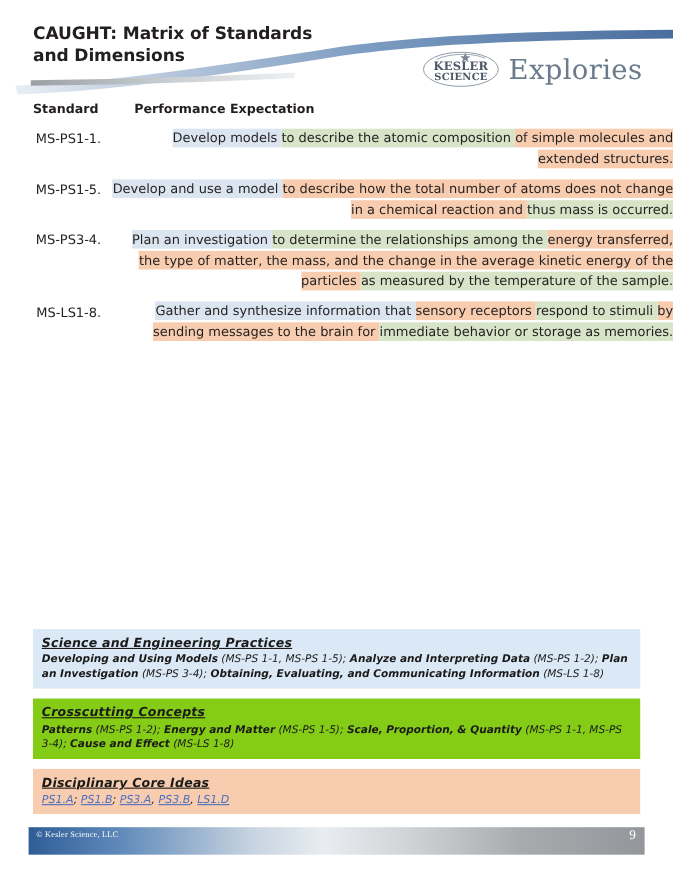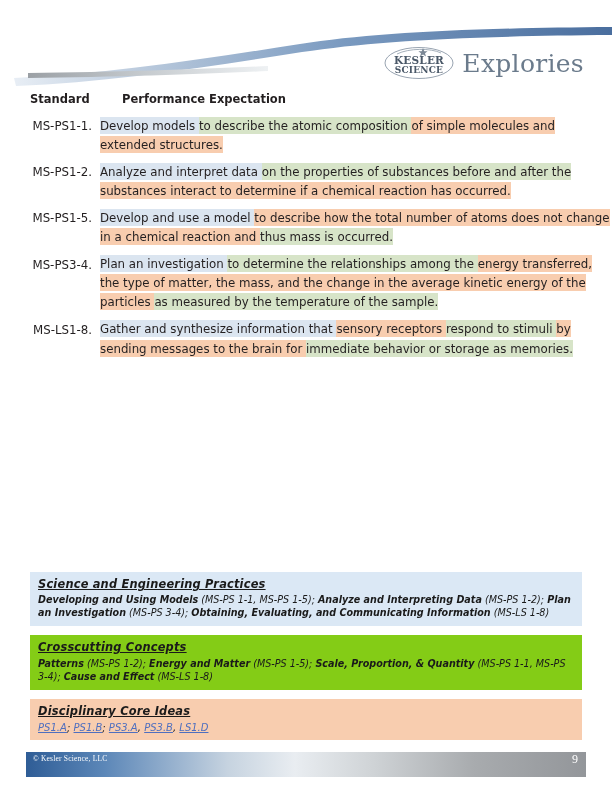--- a/index.html
+++ b/index.html
@@ -50,21 +50,21 @@
     font-size:11.8px;line-height:1.55;
     color:#231f20;
     padding-top:1px;
   }
   .row-text{
     flex:1 1 auto;
     width:462px;
     font-size:11.8px;
     line-height:1.62;
     color:#231f20;
-    text-align:left;
+    text-align:right;
   }
   .row-text span{
     padding:1.5px 0;
     box-decoration-break:clone;
     -webkit-box-decoration-break:clone;
   }
   .hl-blue{background:#dbe5f0;}
   .hl-green{background:#d7e4c8;}
   .hl-orange{background:#f8cdaf;}
 
@@ -129,20 +129,22 @@
         <stop offset="45%" stop-color="#c3c8cc"></stop>
         <stop offset="100%" stop-color="#eef1f3"></stop>
       </linearGradient>
     </defs>
 
     <path d="M 14 78 C 110 74 210 58 300 44 C 372 33 470 28 612 27 L 612 35 C 470 36 374 41 302 52 C 212 66 112 82 16 86 Z" fill="url(#gblue)"></path>
 
     <path d="M 28 73 C 120 72 205 69 268 66 L 268 71 C 205 74 120 77 28 78 Z" fill="url(#ggrey)"></path>
   </svg>
 
+  <div class="page-title">CAUGHT: Matrix of Standards
+and Dimensions</div>
 
   <div class="brand">
     <svg class="brand-mark" width="72" height="34" viewBox="0 0 72 34">
       <ellipse cx="36" cy="17" rx="34" ry="15.5" fill="none" stroke="#8d9aa8" stroke-width="0.9"></ellipse>
       <path d="M 14 8 C 26 2 48 2 58 7" fill="none" stroke="#8d9aa8" stroke-width="0.8"></path>
       <polygon points="40,2 41.3,5.2 44.6,5.2 42,7.3 43,10.5 40,8.6 37,10.5 38,7.3 35.4,5.2 38.7,5.2" fill="#7b8896"></polygon>
       <text x="36" y="18" text-anchor="middle" font-family="DejaVu Serif, serif" font-size="10.5" font-weight="bold" fill="#4a5868" letter-spacing="0.2">KESLER</text>
       <text x="36" y="27" text-anchor="middle" font-family="DejaVu Serif, serif" font-size="9" font-weight="bold" fill="#4a5868" letter-spacing="0.2">SCIENCE</text>
     </svg>
     <span class="brand-word">Explories</span>
@@ -151,24 +153,20 @@
 
 <div class="col-heads">
   <div class="col-std">Standard</div>
   <div class="col-pe">Performance Expectation</div>
 </div>
 
 <div class="matrix" id="matrix">
     <div class="row">
       <div class="row-code">MS-PS1-1.</div>
       <div class="row-text"><span class="hl-blue">Develop models </span><span class="hl-green">to describe the atomic composition </span><span class="hl-orange">of simple molecules and extended structures.</span></div>
-    </div>
-    <div class="row">
-      <div class="row-code">MS-PS1-2.</div>
-      <div class="row-text"><span class="hl-blue">Analyze and interpret data </span><span class="hl-green">on the properties of substances before and after the </span><span class="hl-orange">substances interact to determine if a chemical reaction has occurred.</span></div>
     </div>
     <div class="row">
       <div class="row-code">MS-PS1-5.</div>
       <div class="row-text"><span class="hl-blue">Develop and use a model </span><span class="hl-orange">to describe how the total number of atoms does not change in a chemical reaction and </span><span class="hl-green">thus mass is occurred.</span></div>
     </div>
     <div class="row">
       <div class="row-code">MS-PS3-4.</div>
       <div class="row-text"><span class="hl-blue">Plan an investigation </span><span class="hl-green">to determine the relationships among the </span><span class="hl-orange">energy transferred, the type of matter, the mass, and the change in the average kinetic energy of the particles </span><span class="hl-green">as measured by the temperature of the sample.</span></div>
     </div>
     <div class="row">

